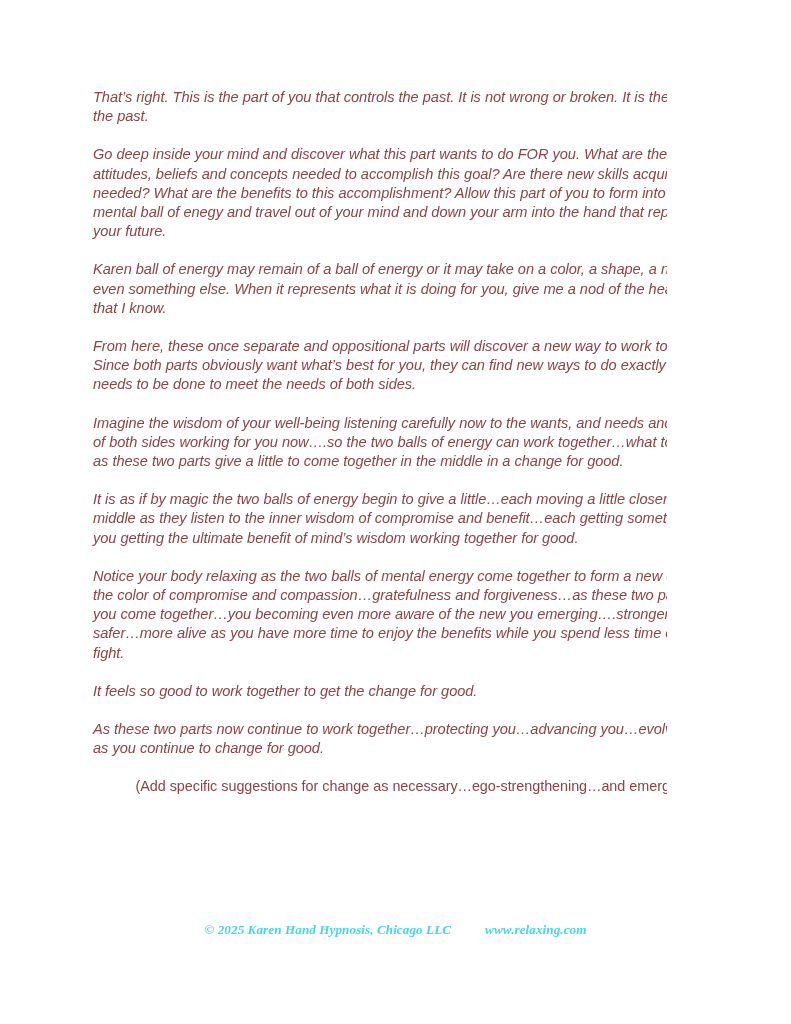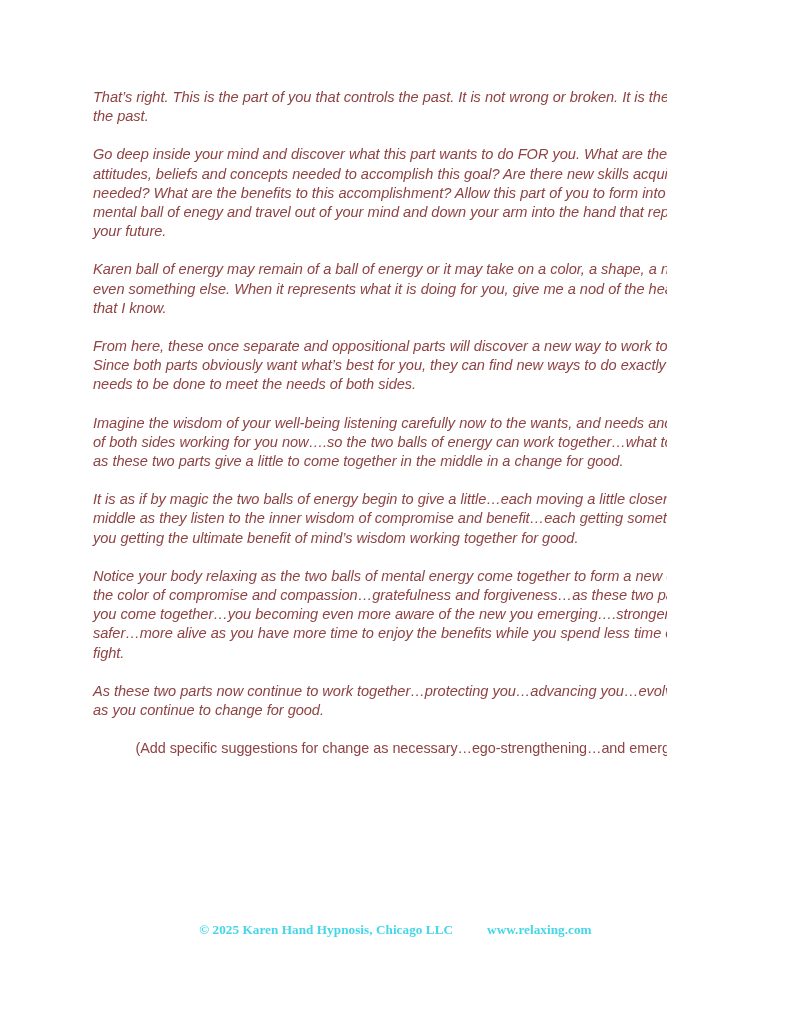--- a/index.html
+++ b/index.html
@@ -66,20 +66,21 @@
     font-size: 13.2px;
     line-height: 17px;
     color: #45D6E8;
     white-space: pre;
     letter-spacing: 0.05px;
   }
 
   #footer .copyright,
   #footer .weblink {
     display: inline;
+    font-style: italic;
   }
 
   #footer .gap {
     display: inline-block;
     width: 34px;
   }
 
   
   #page-number {
     position: absolute;
@@ -99,20 +100,21 @@
 <div id="page">
 
   <div id="body-text">
     <p class="para">That’s right. This is the part of you that controls the past. It is not wrong or broken. It is the part of the past.</p>
     <p class="para">Go deep inside your mind and discover what this part wants to do FOR you. What are the attitudes, beliefs and concepts needed to accomplish this goal? Are there new skills acquired or needed? What are the benefits to this accomplishment? Allow this part of you to form into that mental ball of enegy and travel out of your mind and down your arm into the hand that represents your future.</p>
     <p class="para">Karen ball of energy may remain of a ball of energy or it may take on a color, a shape, a name, or even something else. When it represents what it is doing for you, give me a nod of the head so that I know.</p>
     <p class="para">From here, these once separate and oppositional parts will discover a new way to work together. Since both parts obviously want what’s best for you, they can find new ways to do exactly what needs to be done to meet the needs of both sides.</p>
     <p class="para">Imagine the wisdom of your well-being listening carefully now to the wants, and needs and desires of both sides working for you now….so the two balls of energy can work together…what together as these two parts give a little to come together in the middle in a change for good.</p>
     <p class="para">It is as if by magic the two balls of energy begin to give a little…each moving a little closer to the middle as they listen to the inner wisdom of compromise and benefit…each getting something and you getting the ultimate benefit of mind’s wisdom working together for good.</p>
     <p class="para">Notice your body relaxing as the two balls of mental energy come together to form a new color…the color of compromise and compassion…gratefulness and forgiveness…as these two parts of you come together…you becoming even more aware of the new you emerging….stronger…safer…more alive as you have more time to enjoy the benefits while you spend less time on the fight.</p>
+    <p class="para">It feels so good to work together to get the change for good.</p>
     <p class="para">As these two parts now continue to work together…protecting you…advancing you…evolving you as you continue to change for good.</p>
     <p class="para roman note-gap">(Add specific suggestions for change as necessary…ego-strengthening…and emerge)</p>
   </div>
 
   <div id="footer"><span class="copyright">© 2025 Karen Hand Hypnosis, Chicago LLC</span><span class="gap"></span><span class="weblink">www.relaxing.com</span></div>
 
   <div id="page-number">2</div>
 
 </div>
 

